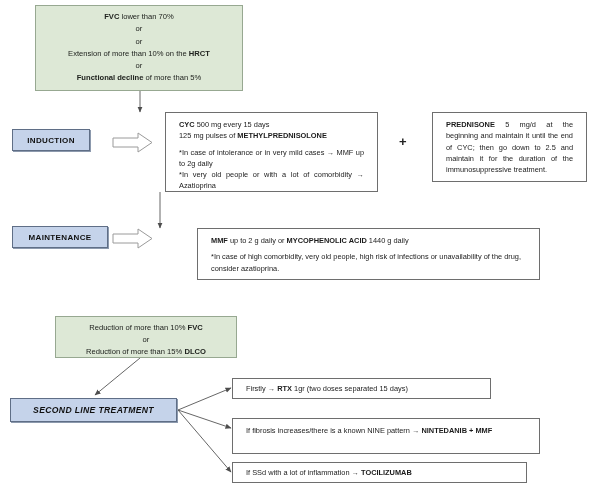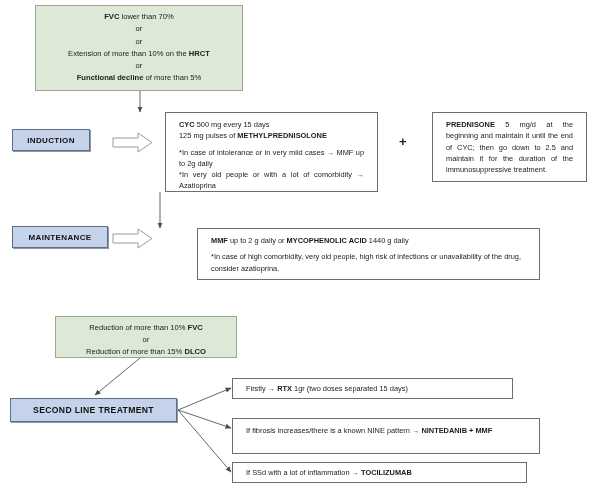--- a/index.html
+++ b/index.html
@@ -167,25 +167,25 @@
       <span>Reduction of more than 10% </span><b class="b">FVC</b>
     </div>
     <div>
       <span>or</span>
     </div>
     <div>
       <span>Reduction of more than 15% </span><b class="b">DLCO</b>
     </div>
   </div>
 
-  <div class="box blue-label" style="left:10px; top:398px; width:167px; height:24px; font-size:8.6px;">
+  <div class="box blue-label" style="left:10px; top:398px; width:167px; height:24px; font-size:8.6px;font-style:italic;">
     <span>SECOND LINE TREATMENT</span>
   </div>
 
-  <div class="box white-box" style="left:232px; top:378px; width:281px; height:21px; display:flex; align-items:center;">
+  <div class="box white-box" style="left:232px; top:378px; width:259px; height:21px; display:flex; align-items:center;">
     <div>
       <span>Firstly → </span><b class="b">RTX</b><span> 1gr (two doses separated 15 days)</span>
     </div>
   </div>
 
   <div class="box white-box" style="left:232px; top:418px; width:308px; height:36px;">
     <div>
       <span>If fibrosis increases/there is a known NINE  pattern → </span><b class="b">NINTEDANIB + MMF</b>
     </div>
     <div class="gap"></div>

